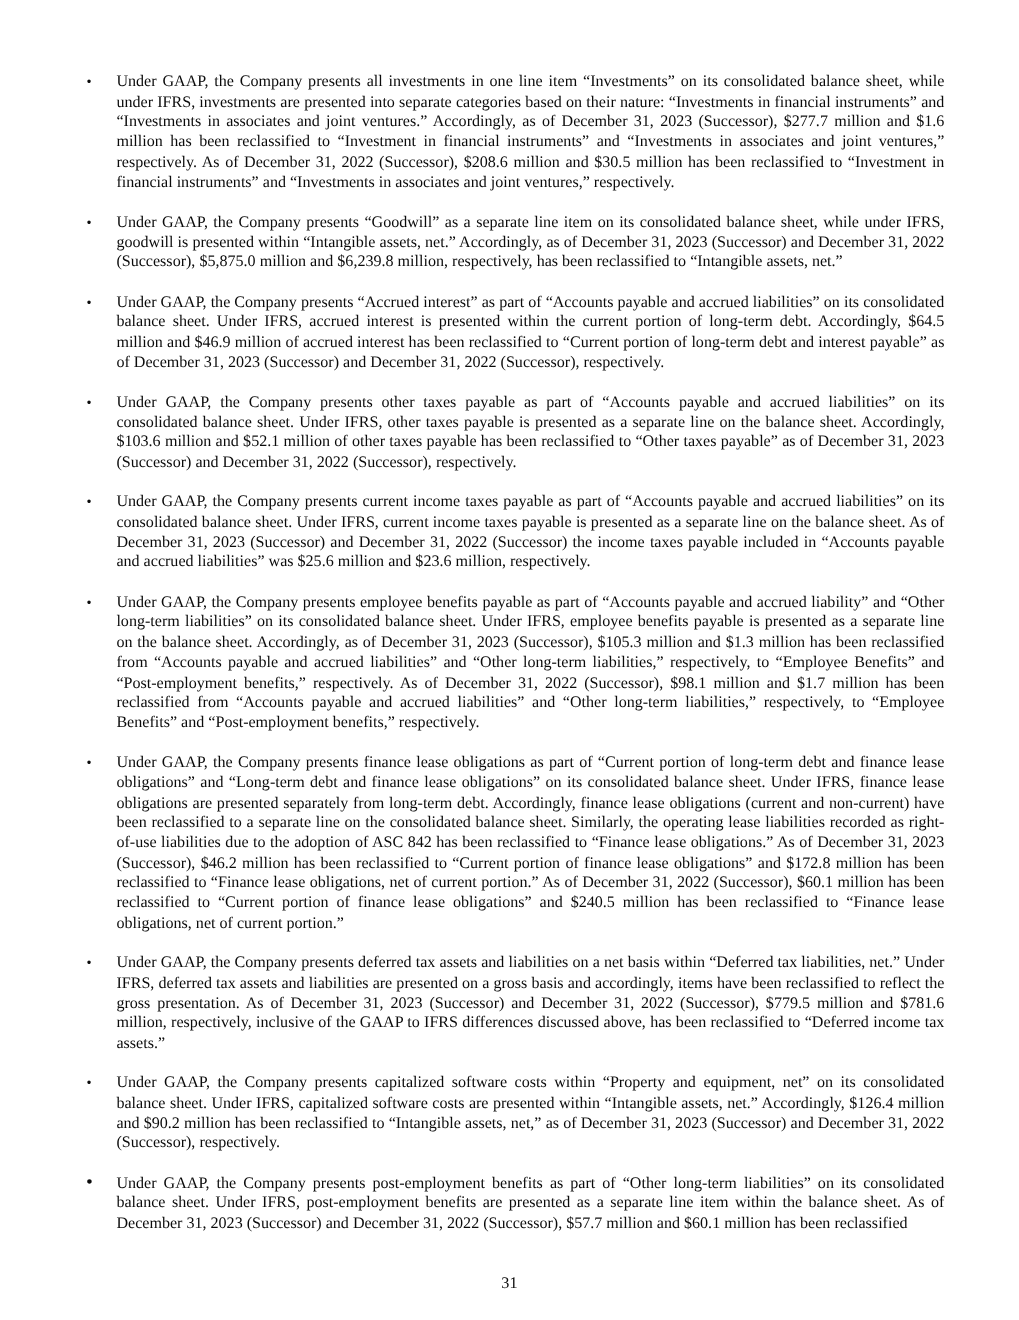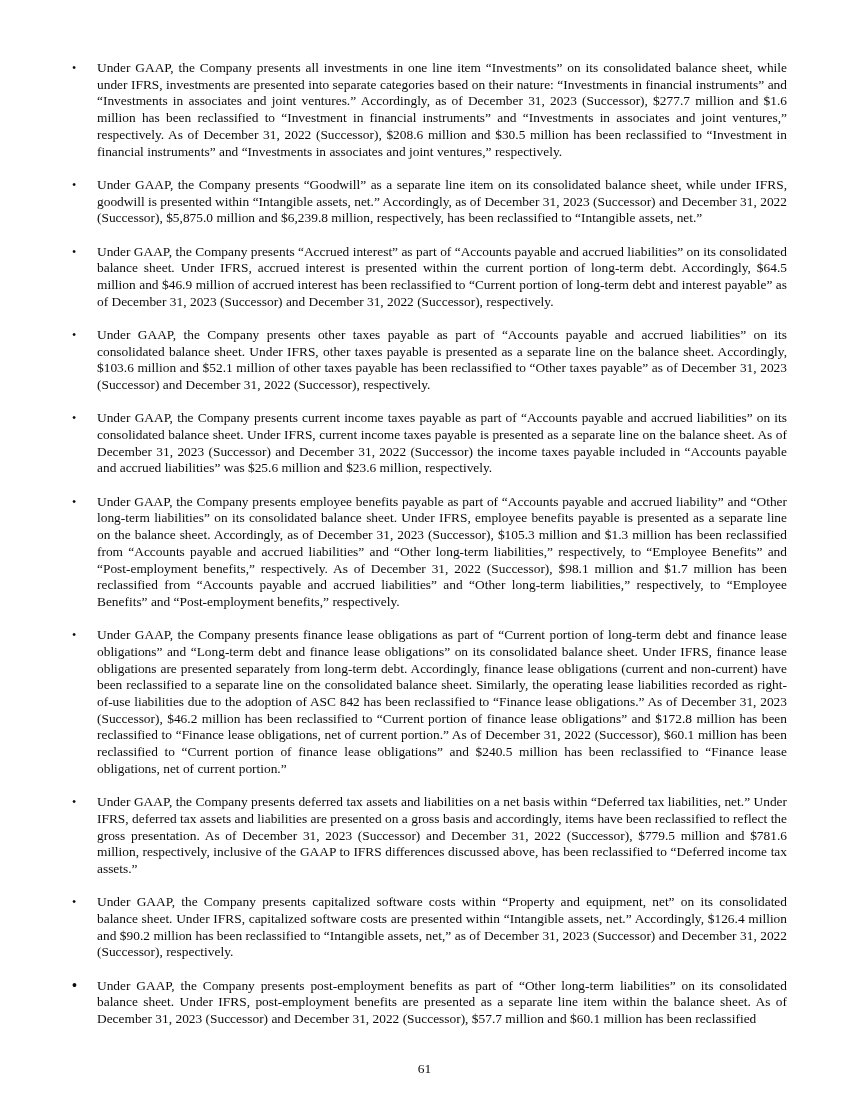--- a/index.html
+++ b/index.html
@@ -108,15 +108,15 @@
       <span>Under GAAP, the Company presents capitalized software costs within “Property and equipment, net” on its consolidated balance sheet. Under IFRS, capitalized software costs are presented within “Intangible assets, net.” Accordingly, $126.4 million and $90.2 million has been reclassified to “Intangible assets, net,” as of December 31, 2023 (Successor) and December 31, 2022 (Successor), respectively.</span>
     </li>
 
     <li class="bullet-item bold-marker">
       <span class="bullet-marker">•</span>
       <span>Under GAAP, the Company presents post-employment benefits as part of “Other long-term liabilities” on its consolidated balance sheet. Under IFRS, post-employment benefits are presented as a separate line item within the balance sheet. As of December 31, 2023 (Successor) and December 31, 2022 (Successor), $57.7 million and $60.1 million has been reclassified</span>
     </li>
 
   </ul>
 
-  <div class="page-number">61</div>
+  <div class="page-number">31</div>
 
 </div>
 
 </body></html>

